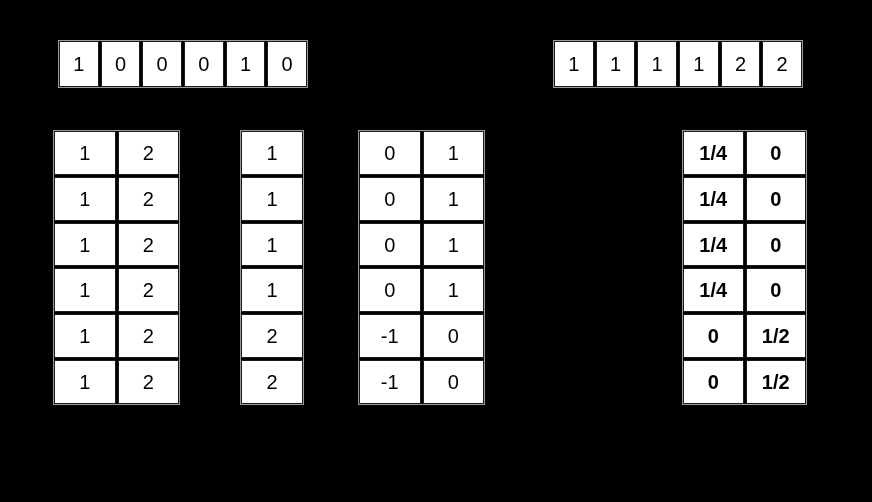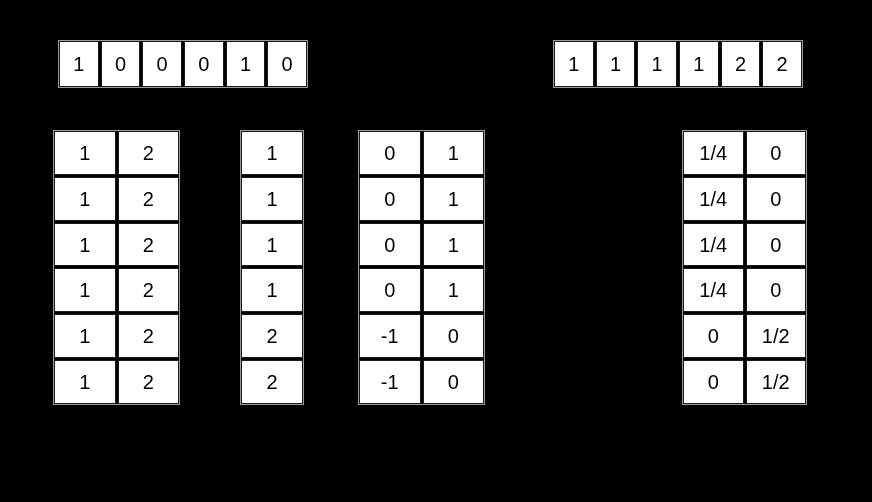--- a/index.html
+++ b/index.html
@@ -36,21 +36,21 @@
     color: #000000;
     font-size: 20px;
     line-height: 1;
   }
   
   #top-array-left  { left: 58px;  top: 40px;  width: 250px; height: 48px; }
   #top-array-right { left: 553px; top: 40px;  width: 250px; height: 48px; }
   #table-pairs     { left: 53px;  top: 130px; width: 127px; height: 275px; }
   #table-single    { left: 240px; top: 130px; width: 64px;  height: 275px; }
   #table-signs     { left: 358px; top: 130px; width: 127px; height: 275px; }
-  #table-fractions { left: 682px; top: 130px; width: 125px; height: 275px; }
+  #table-fractions { left: 682px; top: 130px; width: 125px; height: 275px; font-weight: bold; }
 </style>
 </head>
 <body>
 
 <div class="stage">
 
   <div id="top-array-left" class="grid cols-6">
       <div class="cell">1</div>
       <div class="cell">0</div>
       <div class="cell">0</div>

